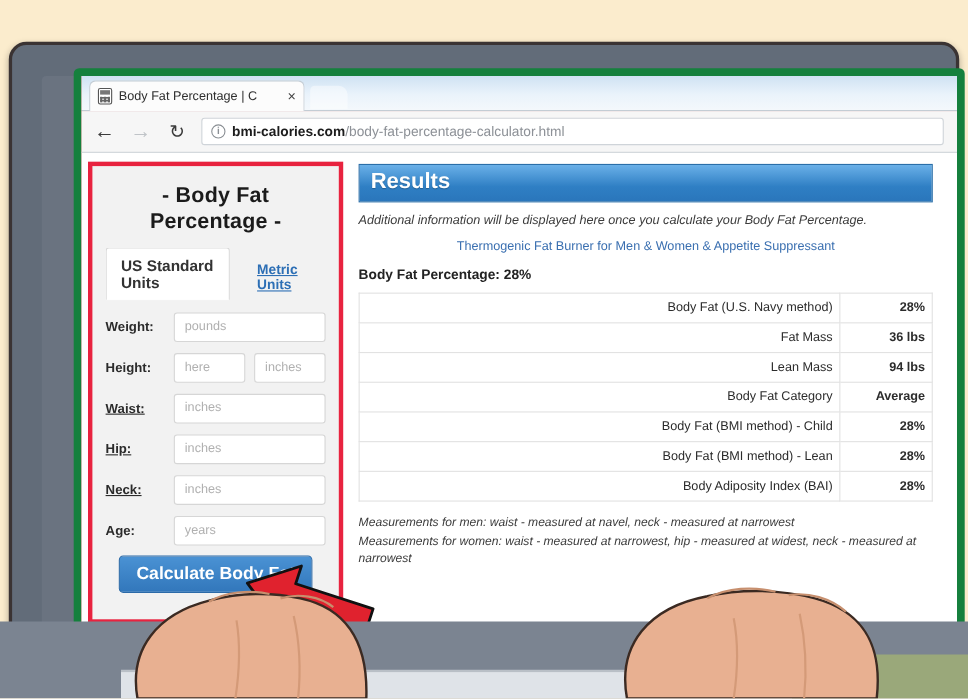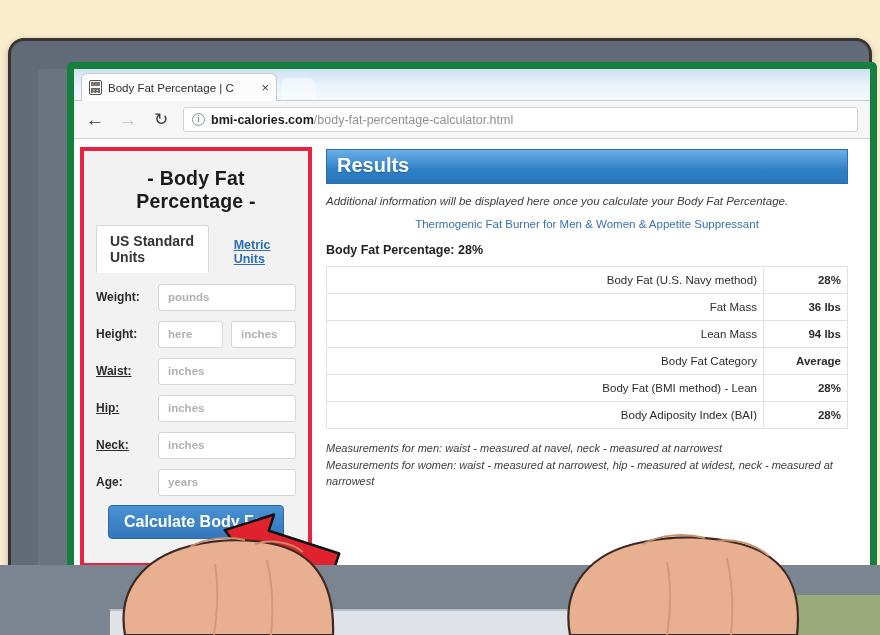--- a/index.html
+++ b/index.html
@@ -172,21 +172,21 @@
     font-size: 12px; font-weight: bold; color: #2b2b2b;
   }
   .flabel.u { text-decoration: underline; }
   .finput {
     flex: 1; height: 27px;
     background: #fff;
     border: 1px solid #d6d6d6;
     border-radius: 3px;
     display: flex; align-items: center;
     padding: 0 9px;
-    font-size: 11.5px; color: #b0b0b0; font-weight: bold;
+    font-size: 11.5px; color: #b0b0b0;
   }
   .finput.half { flex: 1; }
   .gap { width: 8px; flex: none; }
 
   #gender-row { display: flex; align-items: center; gap: 5px; font-size: 12px; color: #3a3a3a; }
   .radio {
     width: 11px; height: 11px;
     border: 1px solid #9a9a9a;
     border-radius: 50%;
     background: #fff;
@@ -371,20 +371,24 @@
           </tr>
           <tr>
             <td>Lean Mass</td>
             <td class="val">94 lbs</td>
           </tr>
           <tr>
             <td>Body Fat Category</td>
             <td class="val">Average</td>
           </tr>
           <tr>
+            <td>Body Fat (BMI method) - Child</td>
+            <td class="val">28%</td>
+          </tr>
+          <tr>
             <td>Body Fat (BMI method) - Lean</td>
             <td class="val">28%</td>
           </tr>
           <tr>
             <td>Body Adiposity Index (BAI)</td>
             <td class="val">28%</td>
           </tr>
         </tbody>
       </table>
 

